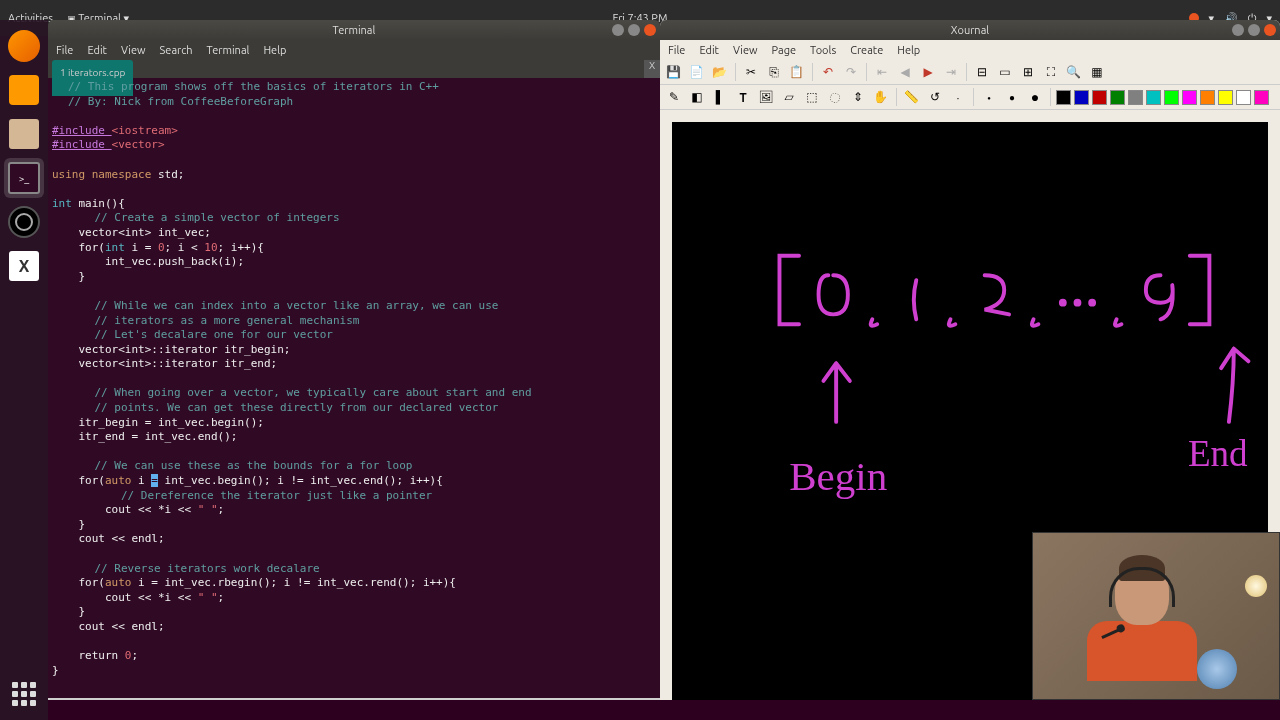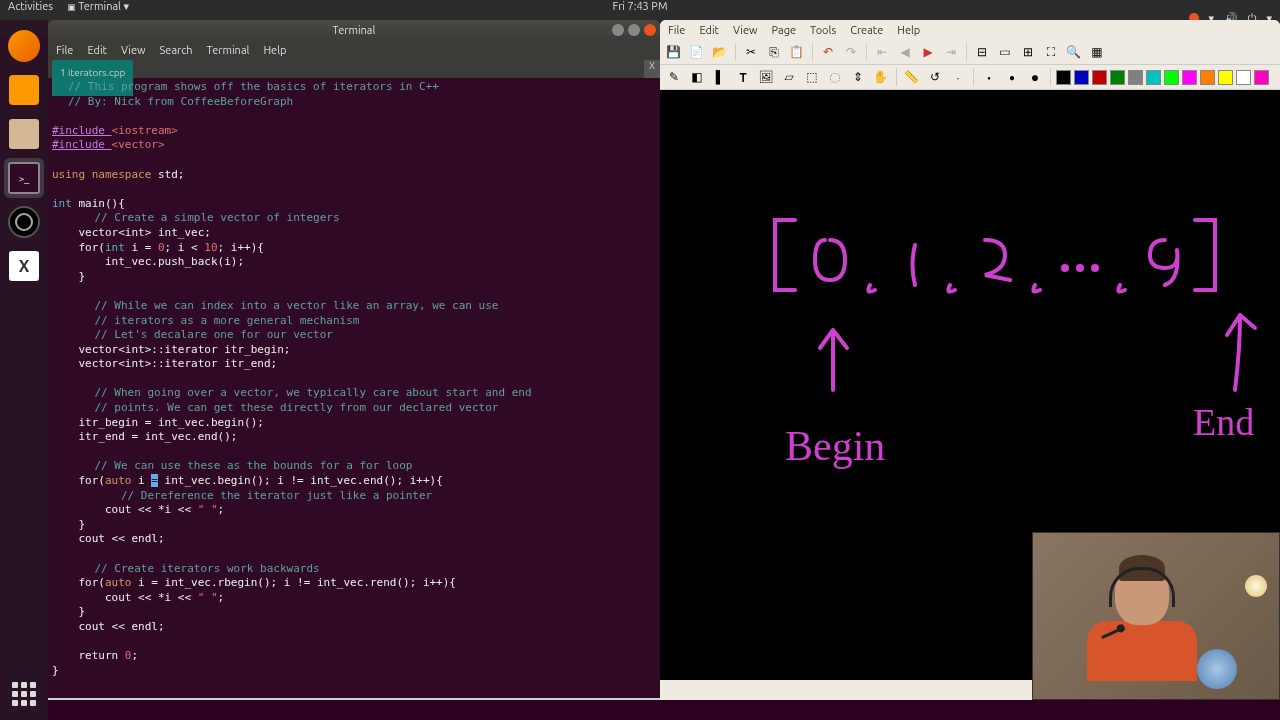--- a/index.html
+++ b/index.html
@@ -1,19 +1,19 @@
 <!DOCTYPE html>
 <html><head>
 <meta charset="utf-8">
 <style>
 * { margin: 0; padding: 0; box-sizing: border-box; }
 body { font-family: Ubuntu, sans-serif; background: #2c001e; width: 1280px; height: 720px; overflow: hidden; position: relative; }
 
 
-.top-panel { height: 36px; background: #2c2c2c; color: #ddd; display: flex; font-size: 11px; padding: 0 8px; }
+.top-panel { height: 36px; background: #2c2c2c; color: #ddd; display: flex; align-items: center; font-size: 11px; padding: 0 8px; }
 .top-panel .left { display: flex; gap: 14px; }
 .top-panel .center { position: absolute; left: 50%; transform: translateX(-50%); }
 .top-panel .right { margin-left: auto; display: flex; gap: 10px; align-items: center; }
 
 
 .launcher { position: absolute; left: 0; top: 20px; width: 48px; height: 700px; background: rgba(40,20,35,0.9); display: flex; flex-direction: column; gap: 4px; padding-top: 6px; align-items: center; }
 .launcher-item { width: 40px; height: 40px; border-radius: 6px; display: flex; align-items: center; justify-content: center; }
 .launcher-item.active { background: rgba(255,255,255,0.15); }
 .firefox { background: linear-gradient(135deg,#ff9500,#e66000); border-radius: 50%; width: 32px; height: 32px; }
 .amazon { background: #f90; width: 30px; height: 30px; border-radius: 4px; }
@@ -57,21 +57,21 @@
 .status-pos { background: #b0c4de; padding: 0 8px; }
 
 
 .xournal-win { left: 660px; top: 20px; width: 620px; height: 680px; background: #f0ebe2; }
 .xournal-win .titlebar { background: linear-gradient(#4a4944,#3c3b37); }
 .xournal-win .menubar { background: #f0ebe2; color: #333; }
 .toolbar { background: #f0ebe2; display: flex; align-items: center; gap: 3px; padding: 2px 4px; border-bottom: 1px solid #ccc; }
 .tb-btn { width: 20px; height: 20px; display: flex; align-items: center; justify-content: center; border: 1px solid transparent; border-radius: 2px; font-size: 12px; }
 .tb-sep { width: 1px; height: 18px; background: #ccc; margin: 0 2px; }
 .color-sw { width: 15px; height: 15px; border: 1px solid #888; }
-.canvas { background: #000; margin: 0; height: 590px; position: relative; }
+.canvas { background: #000; margin: 12px; height: 590px; position: relative; }
 .canvas svg { width: 100%; height: 100%; }
 
 
 .webcam { position: absolute; right: 0; bottom: 20px; width: 248px; height: 168px; background: linear-gradient(135deg,#8a7560,#6b5a48); border: 1px solid #333; overflow: hidden; }
 .webcam .person { position:absolute; left:50%; top:28px; transform:translateX(-50%); }
 .webcam .head { width:54px; height:64px; background:#c89878; border-radius: 45% 45% 40% 40%; position:relative; }
 .webcam .hair { position:absolute; top:-6px; left:4px; right:4px; height:26px; background:#4a3526; border-radius: 50% 50% 10% 10%; }
 .webcam .body { width:110px; height:60px; background:#d8542a; border-radius: 20px 20px 0 0; margin-top:-4px; margin-left:-28px; }
 .webcam .headset { position:absolute; top:6px; left:-6px; right:-6px; height:40px; border:3px solid #222; border-bottom:none; border-radius: 30px 30px 0 0; }
 .webcam .mic { position:absolute; bottom:-10px; left:-14px; width:20px; height:3px; background:#222; transform:rotate(-25deg); }
@@ -180,39 +180,47 @@
 <span>    itr_begin = int_vec.begin();</span>
 <span>    itr_end = int_vec.end();</span>
 
 <span class="c-comment">    // We can use these as the bounds for a for loop</span>
 <span>    for(</span><span class="c-kw">auto </span><span>i </span><span class="cursor-block">=</span><span> int_vec.begin(); i != int_vec.end(); i++){</span>
 <span class="c-comment">        // Dereference the iterator just like a pointer</span>
 <span>        cout &lt;&lt; *i &lt;&lt; </span><span class="c-str">" "</span><span>;</span>
 <span>    }</span>
 <span>    cout &lt;&lt; endl;</span>
 
-<span class="c-comment">    // Create iterators work backwards</span>
+<span class="c-comment">    // Reverse iterators work decalare</span>
 <span>    for(</span><span class="c-kw">auto </span><span>i = int_vec.rbegin(); i != int_vec.rend(); i++){</span>
 <span>        cout &lt;&lt; *i &lt;&lt; </span><span class="c-str">" "</span><span>;</span>
 <span>    }</span>
 <span>    cout &lt;&lt; endl;</span>
 
 <span>    return </span><span class="c-num">0</span><span>;</span>
 <span>}</span></div>
   <div class="statusline">
     <span class="status-mode">NORMAL</span>
     <span class="status-branch">master</span>
     <span class="status-file">iterators.cpp</span>
     <span class="status-pct">68%</span>
     <span class="status-pos">28:15</span>
   </div>
 
 </div>
 
 <div class="window xournal-win">
+  <div class="titlebar">
+    <span>Xournal</span>
+    <div class="win-btns">
+      <div class="win-btn win-min"></div>
+      <div class="win-btn win-max"></div>
+      <div class="win-btn win-close"></div>
+    </div>
+  </div>
   <div class="menubar">
     <span>File</span>
     <span>Edit</span>
     <span>View</span>
     <span>Page</span>
     <span>Tools</span>
     <span>Create</span>
     <span>Help</span>
   </div>
   <div class="toolbar">

